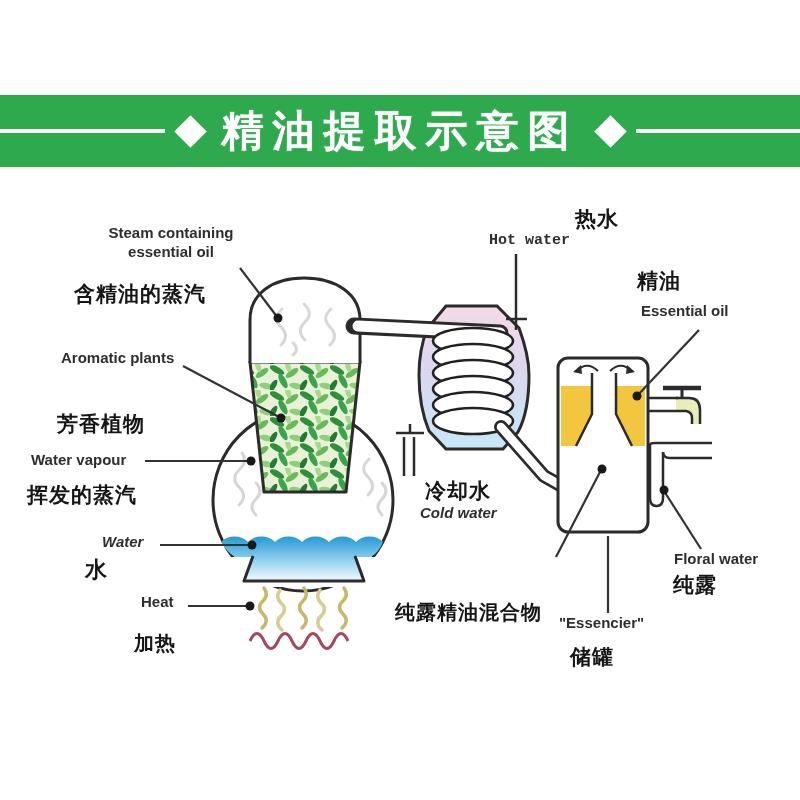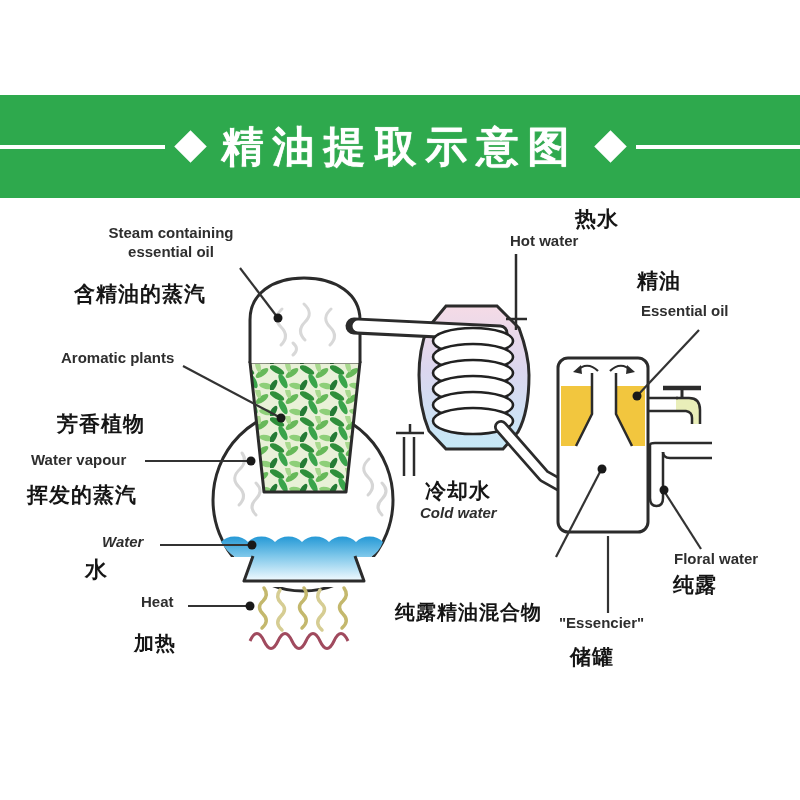--- a/index.html
+++ b/index.html
@@ -1,21 +1,21 @@
 <!DOCTYPE html>
 <html><head>
 <meta charset="utf-8">
 <style>
   html,body{margin:0;padding:0;}
   body{width:800px;height:800px;position:relative;background:#ffffff;overflow:hidden;
        font-family:"Liberation Sans","DejaVu Sans",sans-serif;}
   .stage{position:absolute;left:0;top:0;width:800px;height:800px;}
 
   
-  .band{position:absolute;left:0;top:95px;width:800px;height:103px;background:#2ea94d;
+  .band{position:absolute;left:0;top:95px;width:800px;height:72px;background:#2ea94d;
         display:flex;align-items:center;}
   .band .rule{flex:1;height:4px;background:#ffffff;}
   .band .diamond{width:23px;height:23px;background:#ffffff;transform:rotate(45deg);
                  margin:0 14px;flex:0 0 auto;}
   .band .title{color:#ffffff;font-family:"Liberation Serif","DejaVu Serif",serif;
                font-size:42px;font-weight:700;letter-spacing:9px;white-space:nowrap;
                padding:0 6px;text-shadow:0 0 1px #ffffff;}
 
   
   .lbl{position:absolute;color:#2e2e2e;font-size:15px;font-weight:600;white-space:nowrap;
@@ -189,21 +189,21 @@
   <div class="lbl" style="left:31px;top:451px;">Water vapour</div>
   <div class="lbl zh" style="left:27px;top:482px;">挥发的蒸汽</div>
 
   <div class="lbl" style="left:102px;top:533px;font-style:italic;">Water</div>
   <div class="lbl zh" style="left:85px;top:556px;font-size:22px;">水</div>
 
   <div class="lbl" style="left:141px;top:593px;">Heat</div>
   <div class="lbl zh" style="left:134px;top:631px;font-size:20px;text-align:right;">加热</div>
 
   <div class="lbl zh" style="left:528px;top:206px;margin-left:47px;">热水</div>
-  <div class="lbl" style="left:510px;top:232px;">Hot water</div>
+  <div class="lbl" style="left:489px;top:232px;font-family:Liberation Mono, monospace;">Hot water</div>
 
   <div class="lbl zh" style="left:637px;top:268px;">精油</div>
   <div class="lbl" style="left:641px;top:302px;">Essential oil</div>
 
   <div class="lbl zh" style="left:425px;top:478px;">冷却水</div>
   <div class="lbl" style="left:420px;top:504px;font-style:italic;">Cold water</div>
 
   <div class="lbl zh" style="left:395px;top:600px;font-size:20px;">纯露精油混合物</div>
 
   <div class="lbl" style="left:559px;top:614px;">"Essencier"</div>

